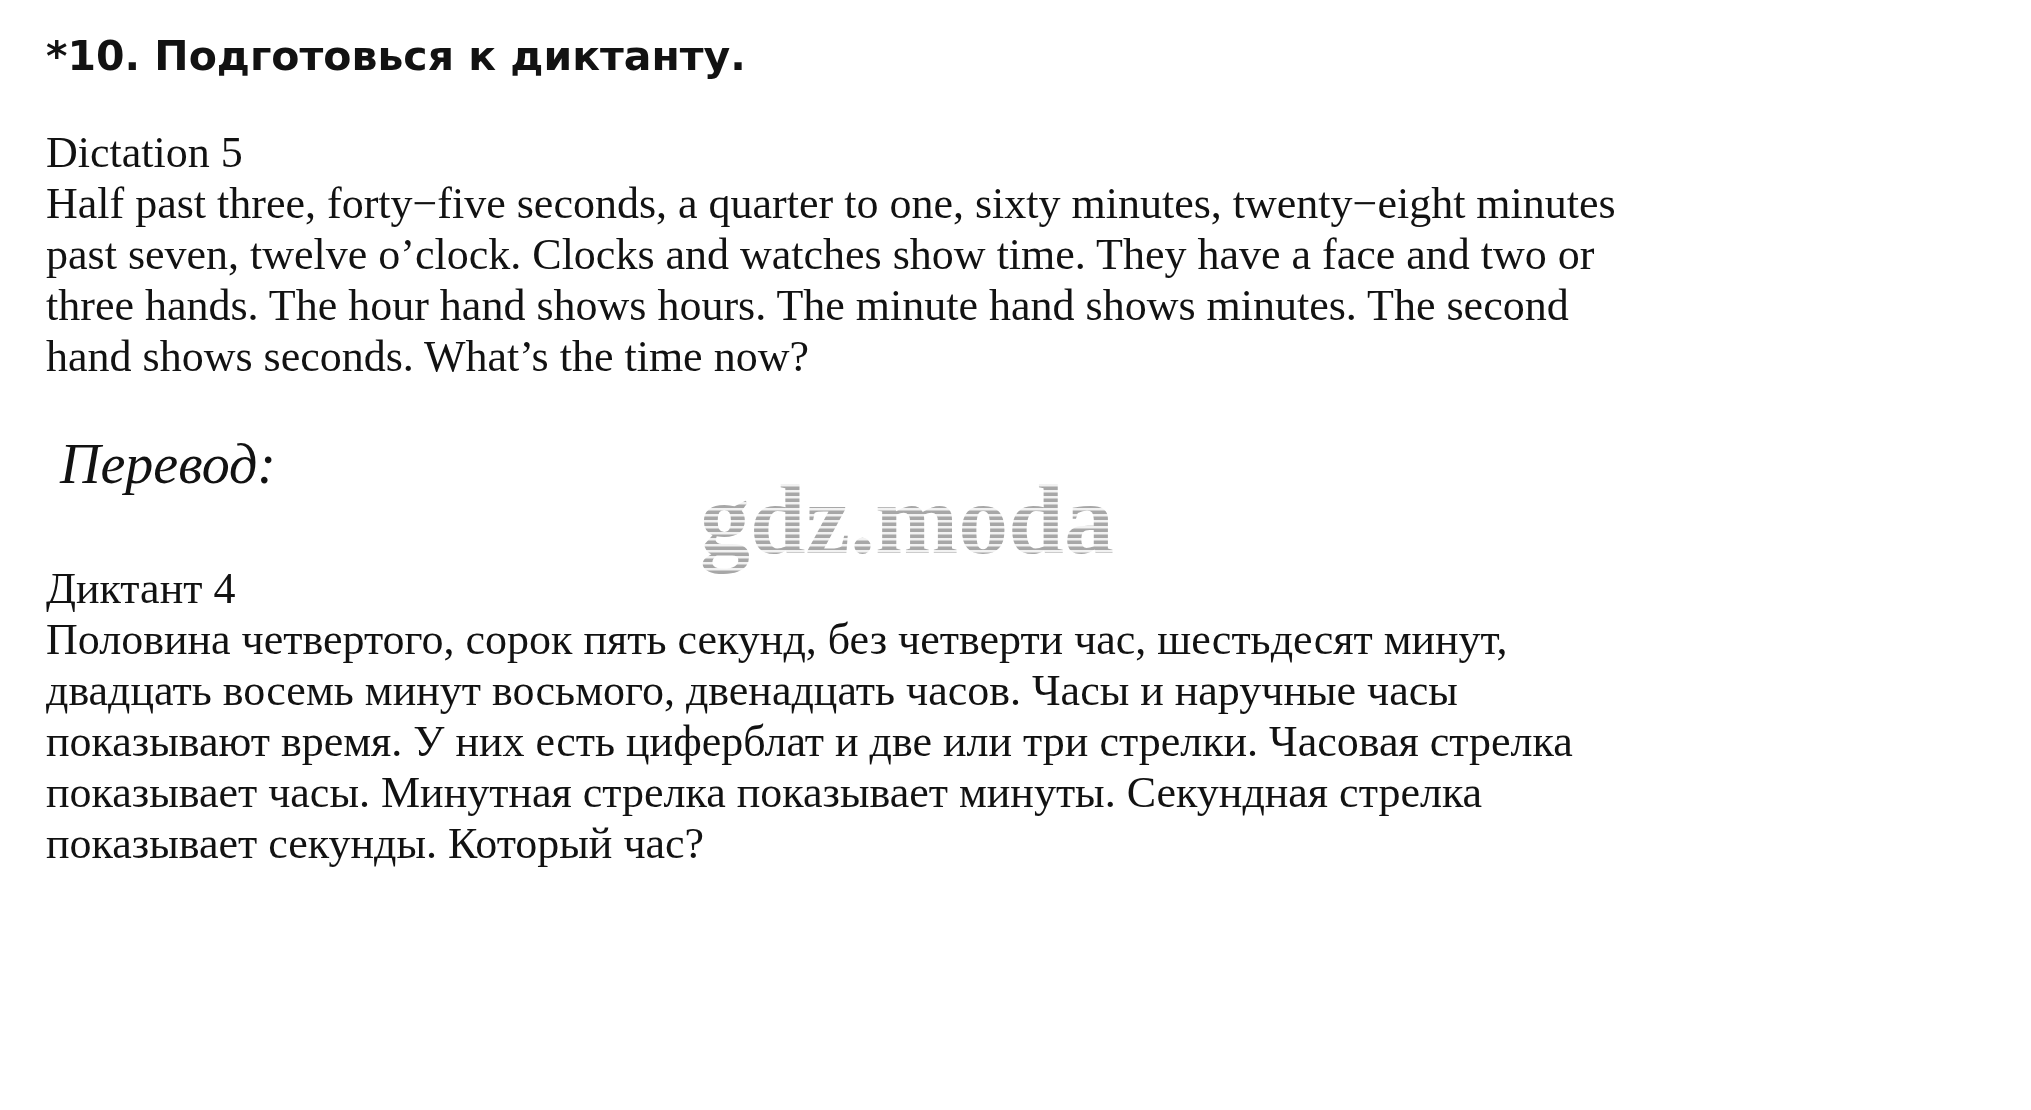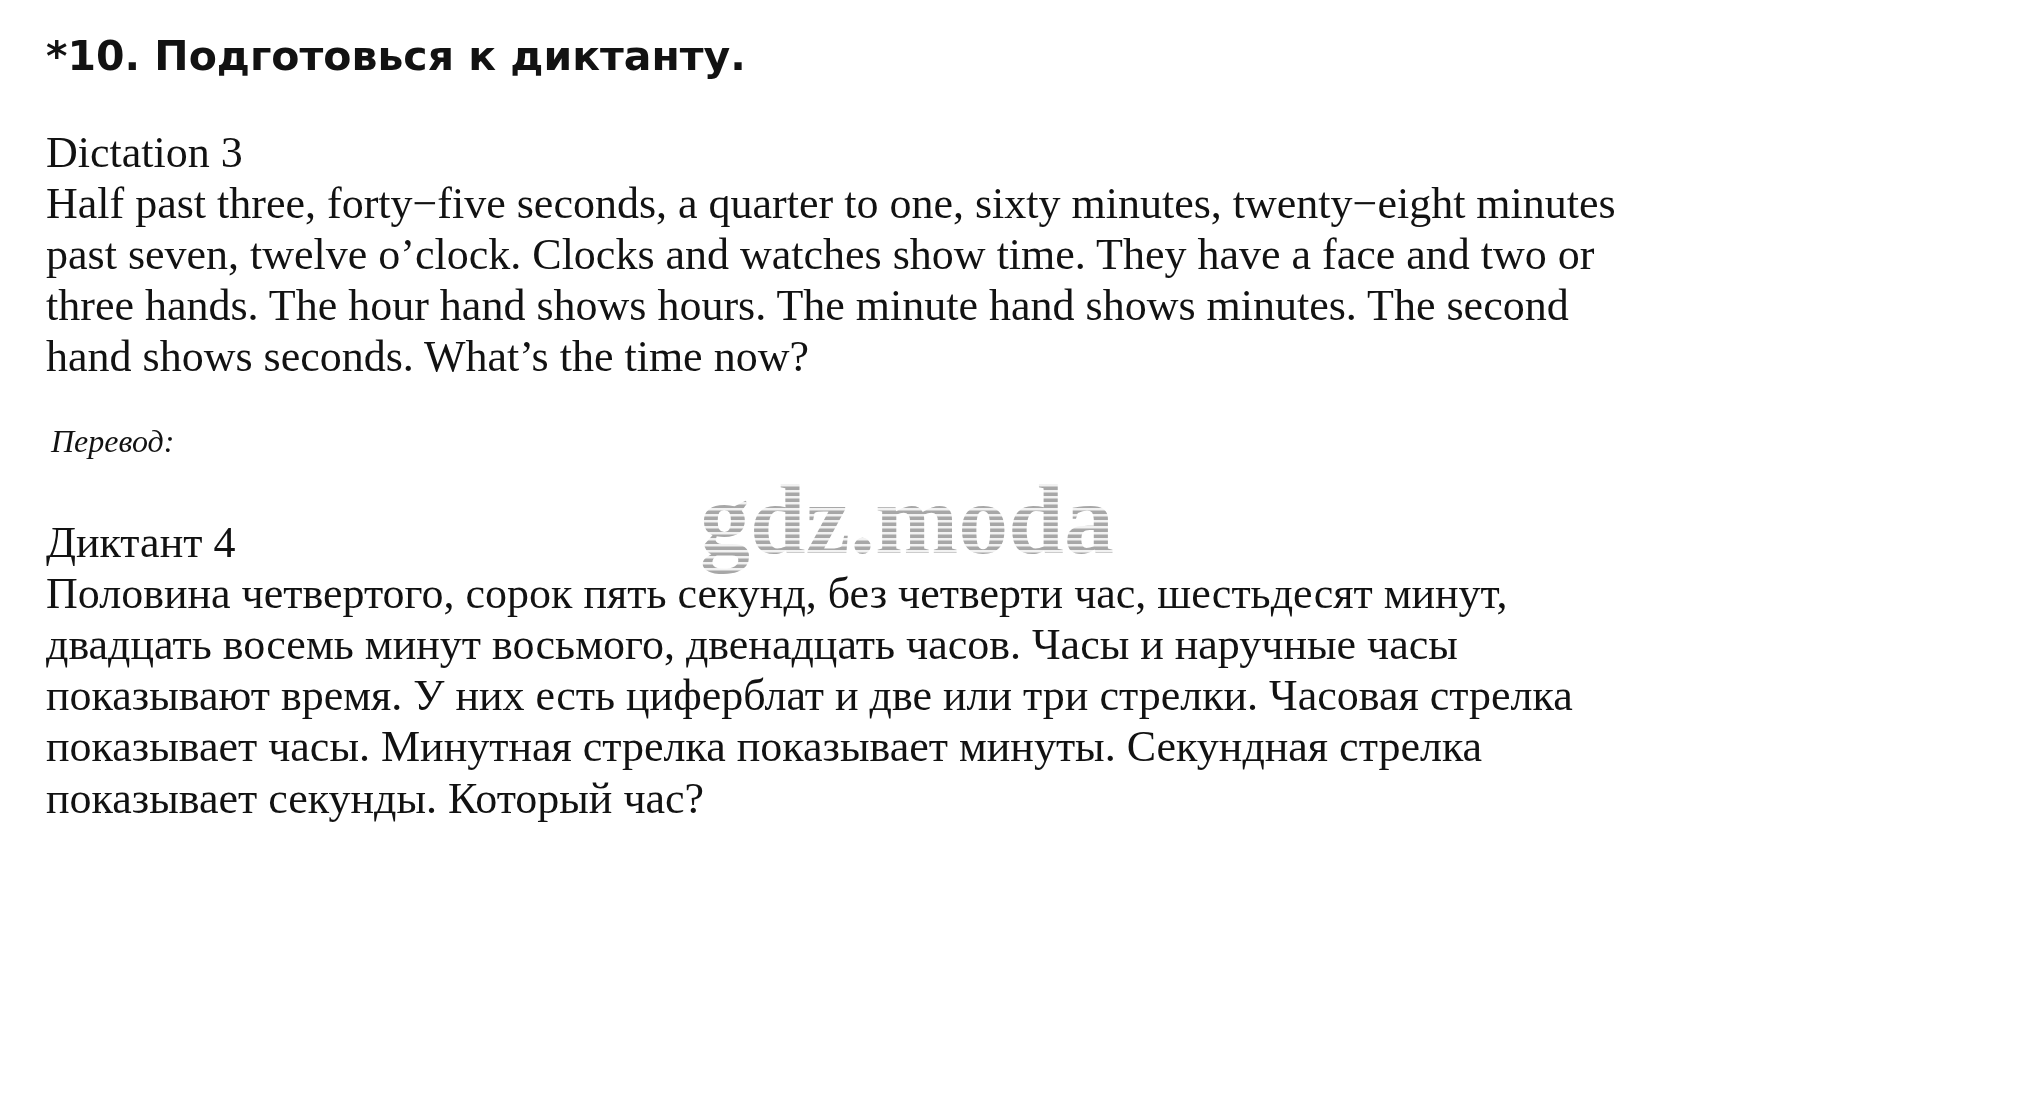--- a/index.html
+++ b/index.html
@@ -40,23 +40,23 @@
     line-height: 1.16;
     margin: 0;
     text-align: left;
   }
   .para.title-line {
     margin-bottom: 0px;
   }
   .translate-label {
     font-family: "Liberation Serif", serif;
     font-style: italic;
-    font-size: 32px;
+    font-size: 56px;
     line-height: 1.16;
-    margin: 5px;
+    margin: 14px;
   }
   .spacer-sm { height: 36px; }
   .spacer-md { height: 48px; }
   .spacer-lg { height: 52px; }
   .wm-wrap {
     position: absolute;
     left: 700px;
     top: 470px;
     width: 620px;
     height: 110px;
@@ -85,21 +85,21 @@
 </head>
 <body>
 
 <div class="page">
 
   <h1 class="task-heading">*10. Подготовься к диктанту.</h1>
 
   <div class="spacer-md"></div>
 
   <div class="block" style="margin-top:0;">
-    <p class="para title-line">Dictation 3</p>
+    <p class="para title-line">Dictation 5</p>
     <p class="para">Half past three, forty−five seconds, a quarter to one, sixty minutes, twenty−eight minutes past seven, twelve o’clock. Clocks and watches show time. They have a face and two or three hands. The hour hand shows hours. The minute hand shows minutes. The second hand shows seconds. What’s the time now?</p>
   </div>
 
   <div class="spacer-sm"></div>
 
   <p class="translate-label">Перевод:</p>
 
   <div class="spacer-lg"></div>
 
   <div class="block" style="margin-top:0;">

